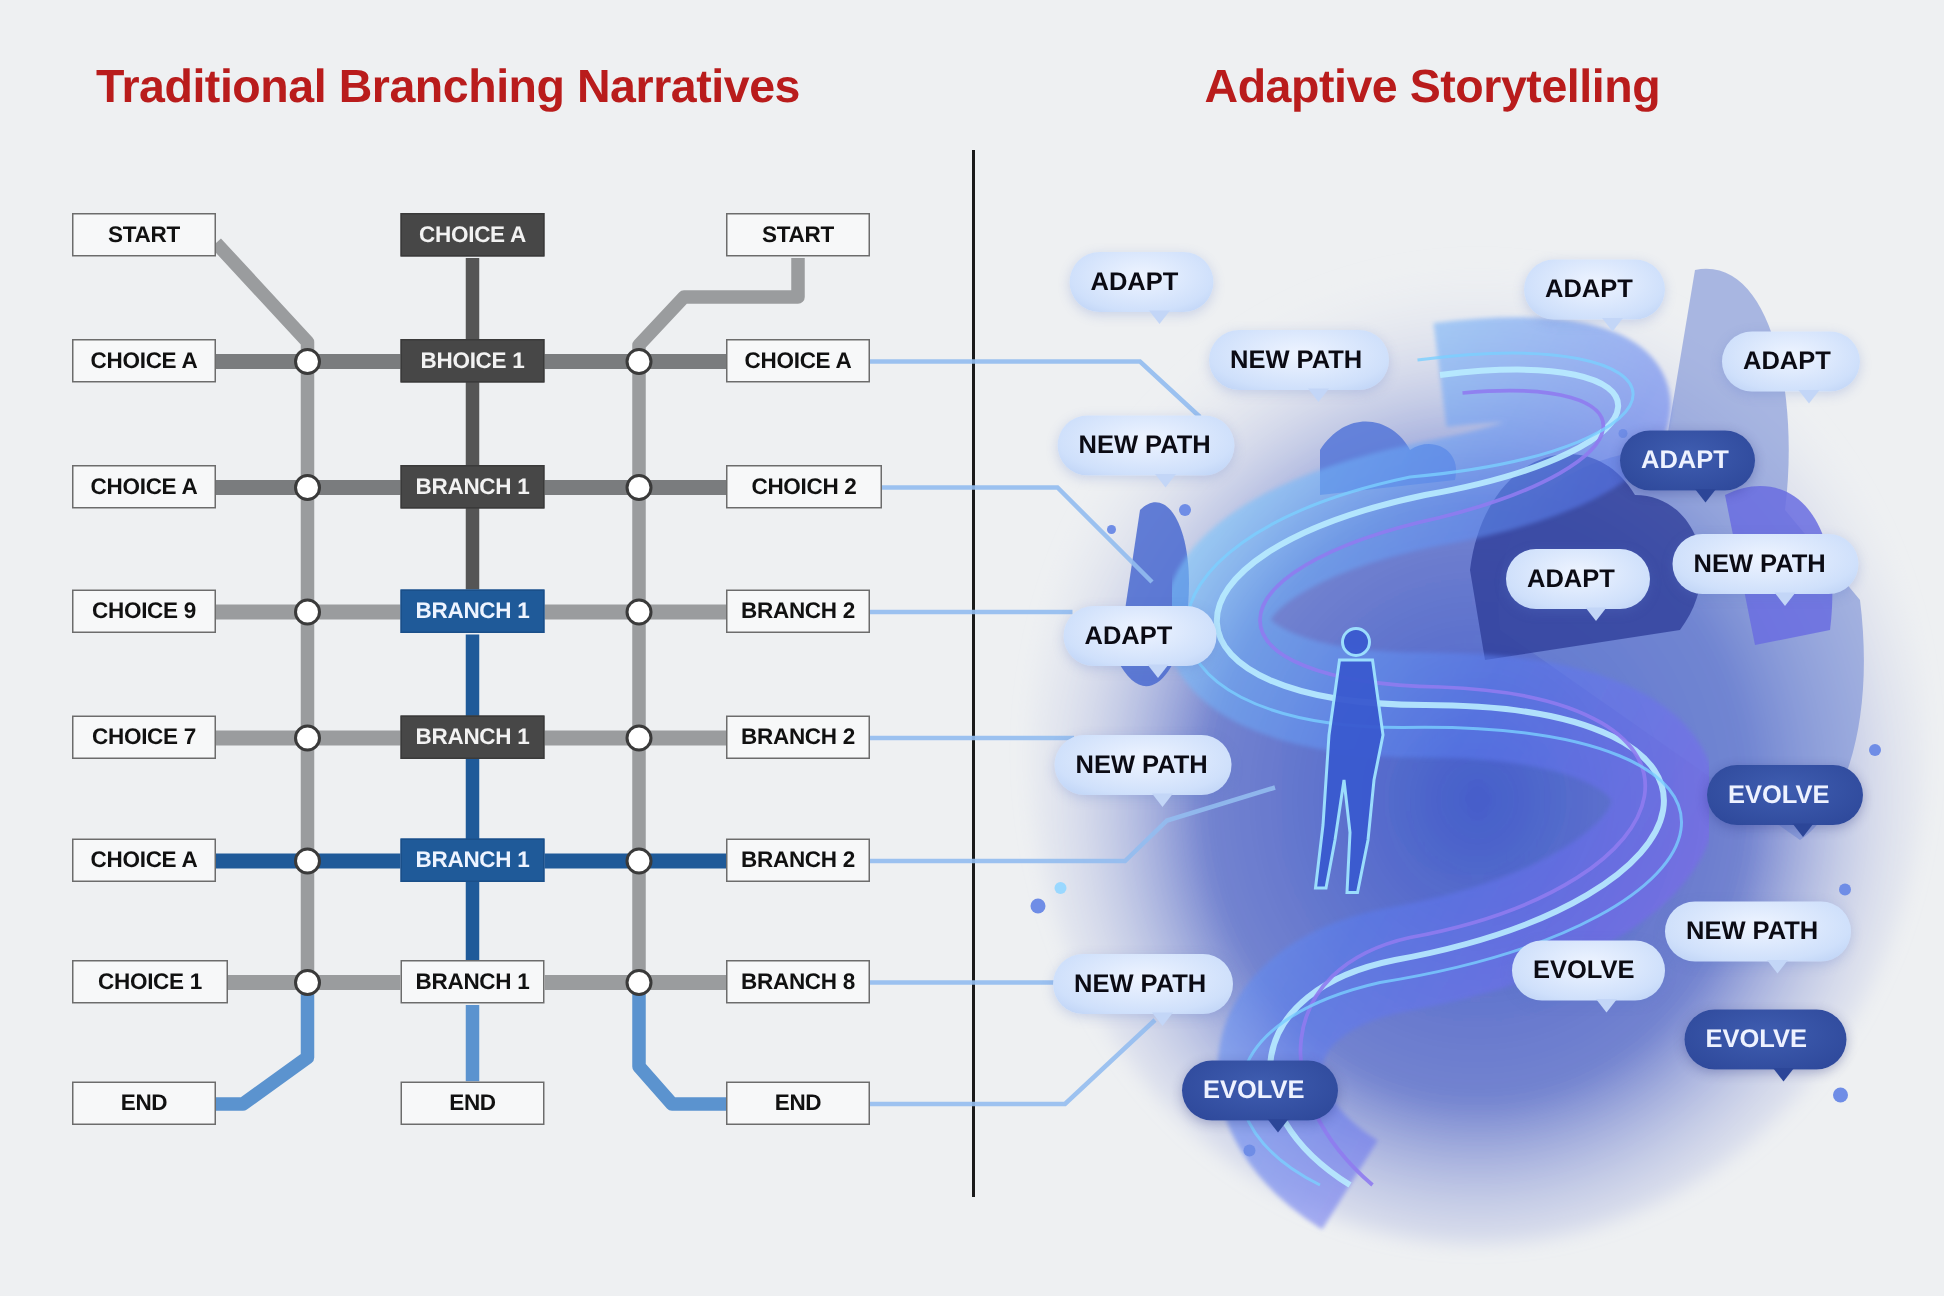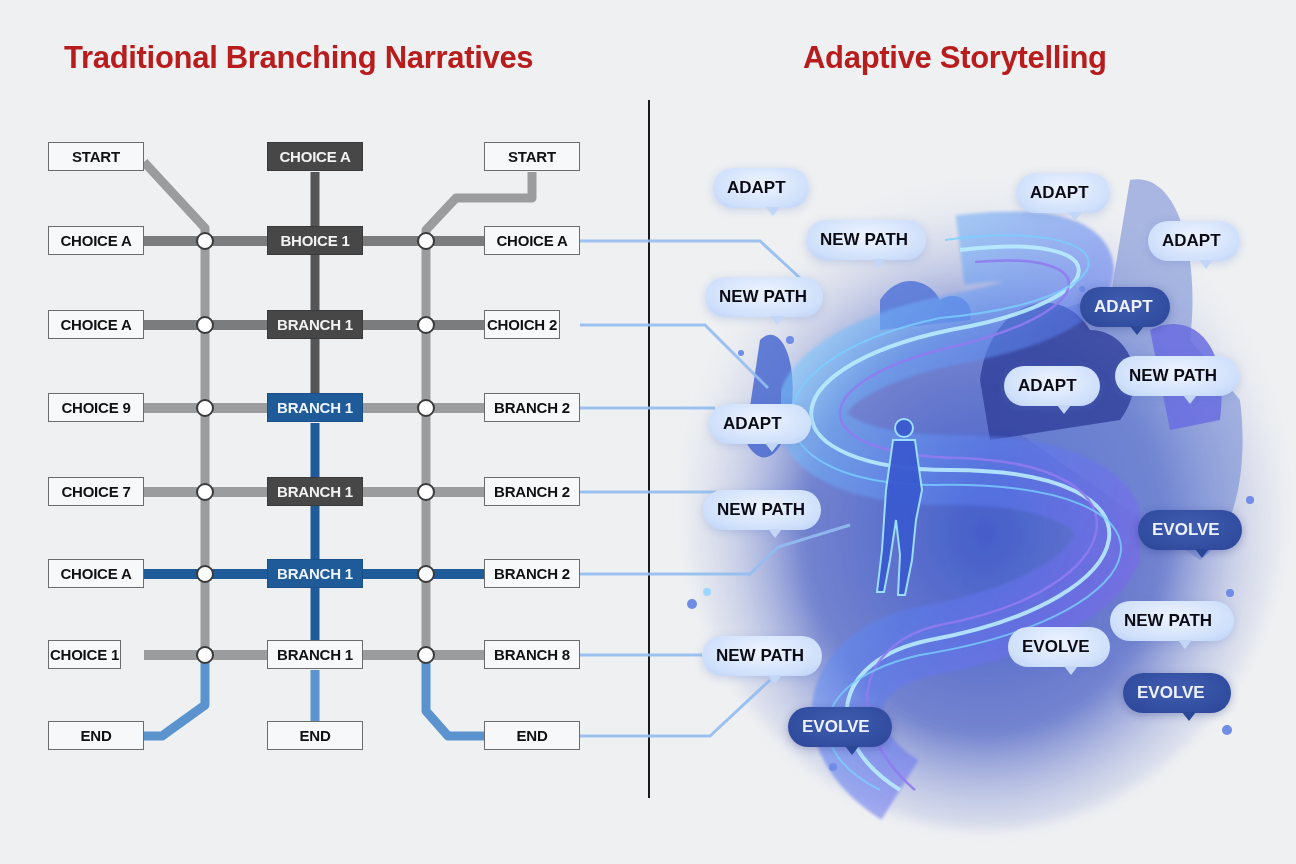--- a/index.html
+++ b/index.html
@@ -151,33 +151,33 @@
     </g>
 </svg>
 
 <div id="nodes">
     <div class="node light" style="left: 48px; top: 142px; width: 96px;">START</div>
     <div class="node light" style="left: 48px; top: 226px; width: 96px;">CHOICE A</div>
     <div class="node light" style="left: 48px; top: 310px; width: 96px;">CHOICE A</div>
     <div class="node light" style="left: 48px; top: 393px; width: 96px;">CHOICE 9</div>
     <div class="node light" style="left: 48px; top: 477px; width: 96px;">CHOICE 7</div>
     <div class="node light" style="left: 48px; top: 559px; width: 96px;">CHOICE A</div>
-    <div class="node light" style="left: 48px; top: 640px; width: 73px;">CHOICE 1</div>
+    <div class="node light" style="left: 48px; top: 640px; width: 104px;">CHOICE 1</div>
     <div class="node light" style="left: 48px; top: 721px; width: 96px;">END</div>
     <div class="node dark" style="left: 267px; top: 142px; width: 96px;">CHOICE A</div>
     <div class="node dark" style="left: 267px; top: 226px; width: 96px;">BHOICE 1</div>
     <div class="node dark" style="left: 267px; top: 310px; width: 96px;">BRANCH 1</div>
     <div class="node blue" style="left: 267px; top: 393px; width: 96px;">BRANCH 1</div>
     <div class="node dark" style="left: 267px; top: 477px; width: 96px;">BRANCH 1</div>
     <div class="node blue" style="left: 267px; top: 559px; width: 96px;">BRANCH 1</div>
     <div class="node light" style="left: 267px; top: 640px; width: 96px;">BRANCH 1</div>
     <div class="node light" style="left: 267px; top: 721px; width: 96px;">END</div>
     <div class="node light" style="left: 484px; top: 142px; width: 96px;">START</div>
     <div class="node light" style="left: 484px; top: 226px; width: 96px;">CHOICE A</div>
-    <div class="node light" style="left: 484px; top: 310px; width: 76px;">CHOICH 2</div>
+    <div class="node light" style="left: 484px; top: 310px; width: 104px;">CHOICH 2</div>
     <div class="node light" style="left: 484px; top: 393px; width: 96px;">BRANCH 2</div>
     <div class="node light" style="left: 484px; top: 477px; width: 96px;">BRANCH 2</div>
     <div class="node light" style="left: 484px; top: 559px; width: 96px;">BRANCH 2</div>
     <div class="node light" style="left: 484px; top: 640px; width: 96px;">BRANCH 8</div>
     <div class="node light" style="left: 484px; top: 721px; width: 96px;">END</div>
   </div>
 <div id="bubbles">
     <div class="bubble light" style="left: 713px; top: 168px; width: 96px;">
       <span>ADAPT</span>
       <span class="tail" style="left: 52.8px;"></span>

